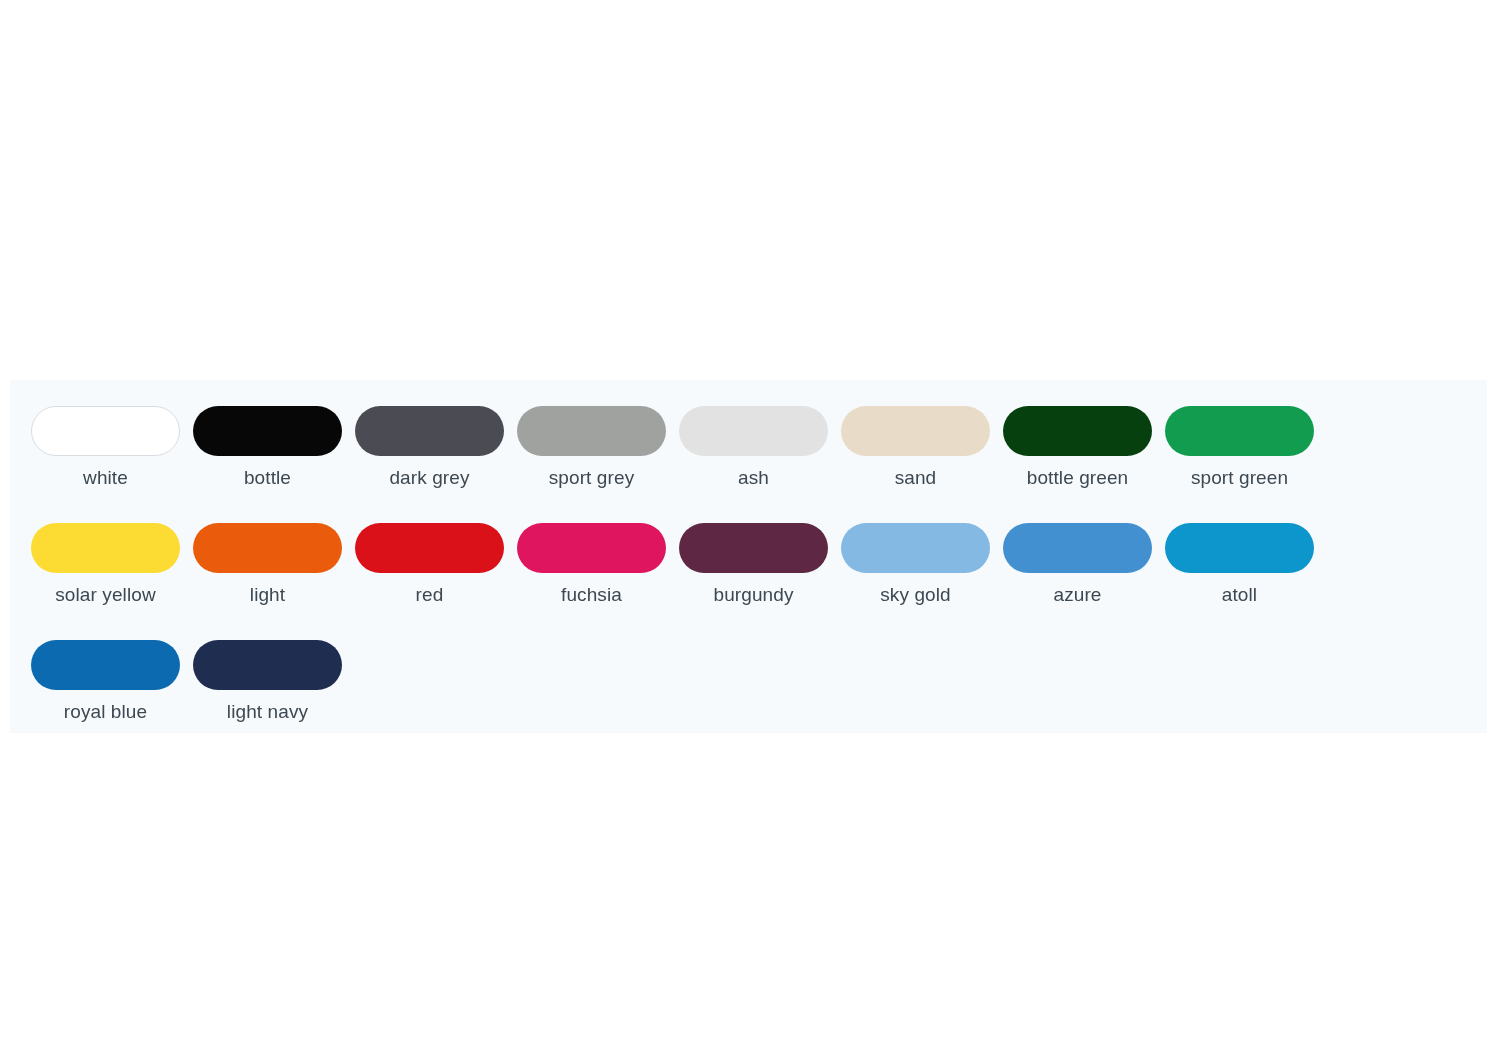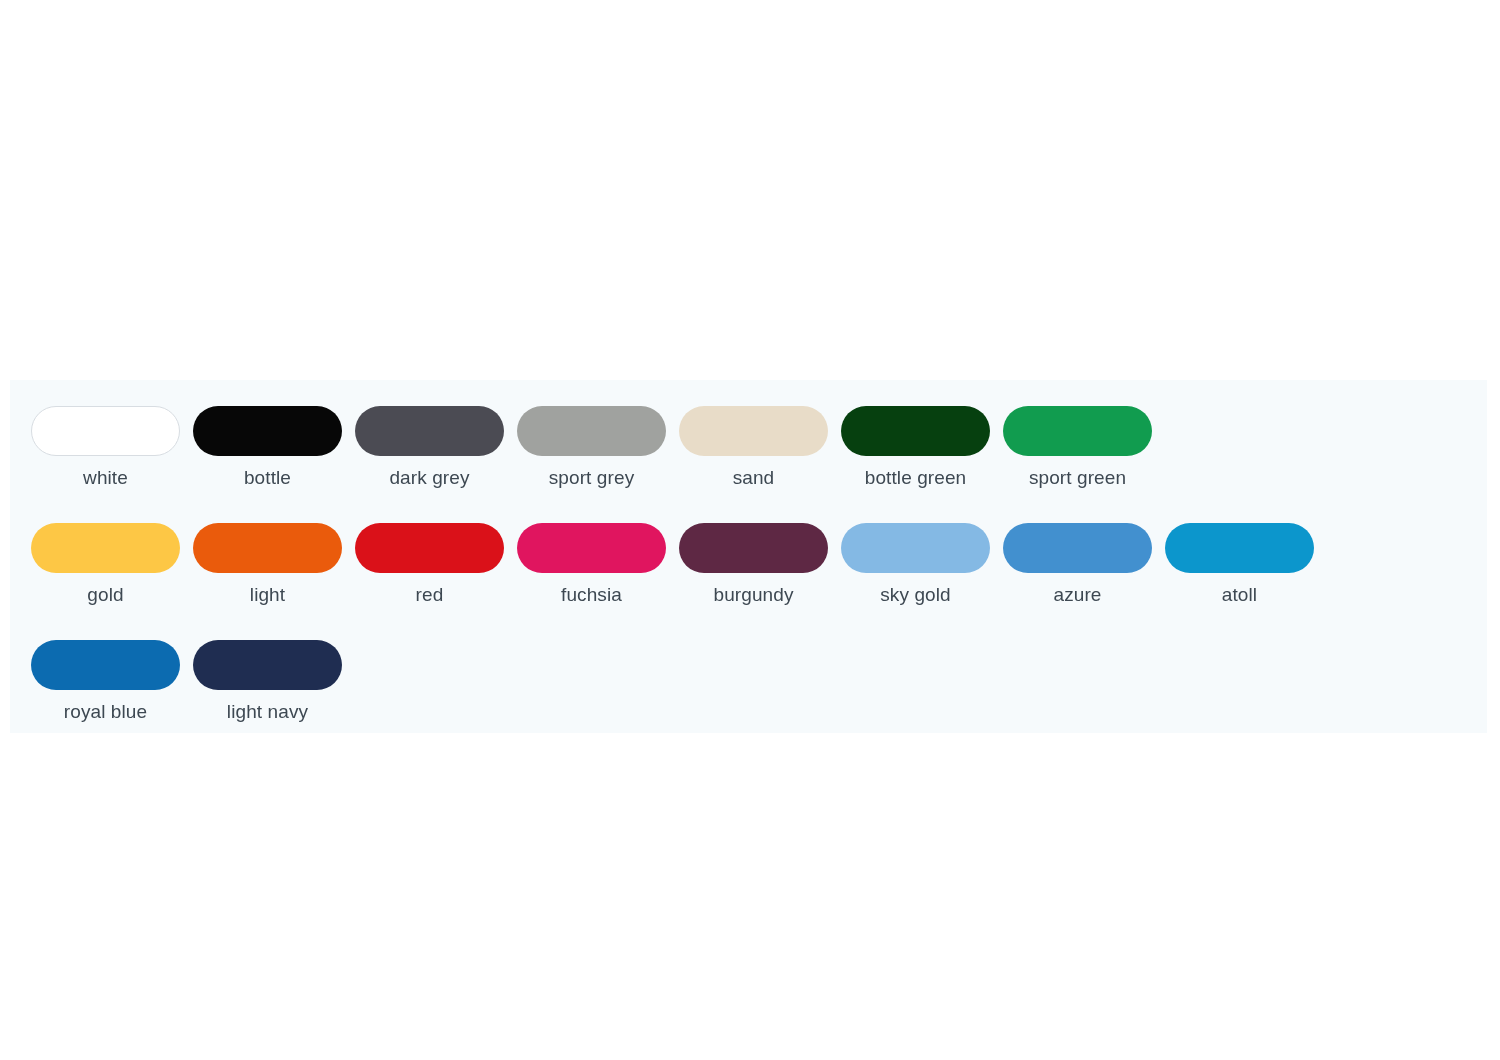--- a/index.html
+++ b/index.html
@@ -95,36 +95,40 @@
           </div>
           <div class="swatch-cell">
             <div class="swatch-chip" style="background: rgb(75, 75, 83);"></div>
             <div class="swatch-label">dark grey</div>
           </div>
           <div class="swatch-cell">
             <div class="swatch-chip" style="background: rgb(160, 162, 159);"></div>
             <div class="swatch-label">sport grey</div>
           </div>
           <div class="swatch-cell">
+            <div class="swatch-chip" style="background: rgb(226, 226, 226);"></div>
+            <div class="swatch-label">ash</div>
+          </div>
+          <div class="swatch-cell">
             <div class="swatch-chip" style="background: rgb(232, 220, 200);"></div>
             <div class="swatch-label">sand</div>
           </div>
           <div class="swatch-cell">
             <div class="swatch-chip" style="background: rgb(6, 64, 15);"></div>
             <div class="swatch-label">bottle green</div>
           </div>
           <div class="swatch-cell">
             <div class="swatch-chip" style="background: rgb(17, 156, 79);"></div>
             <div class="swatch-label">sport green</div>
           </div>
         </div>
         <div class="swatch-row">
           <div class="swatch-cell">
-            <div class="swatch-chip" style="background: rgb(253, 199, 69);"></div>
-            <div class="swatch-label">gold</div>
+            <div class="swatch-chip" style="background: rgb(252, 219, 51);"></div>
+            <div class="swatch-label">solar yellow</div>
           </div>
           <div class="swatch-cell">
             <div class="swatch-chip" style="background: rgb(234, 91, 12);"></div>
             <div class="swatch-label">light</div>
           </div>
           <div class="swatch-cell">
             <div class="swatch-chip" style="background: rgb(218, 17, 25);"></div>
             <div class="swatch-label">red</div>
           </div>
           <div class="swatch-cell">

